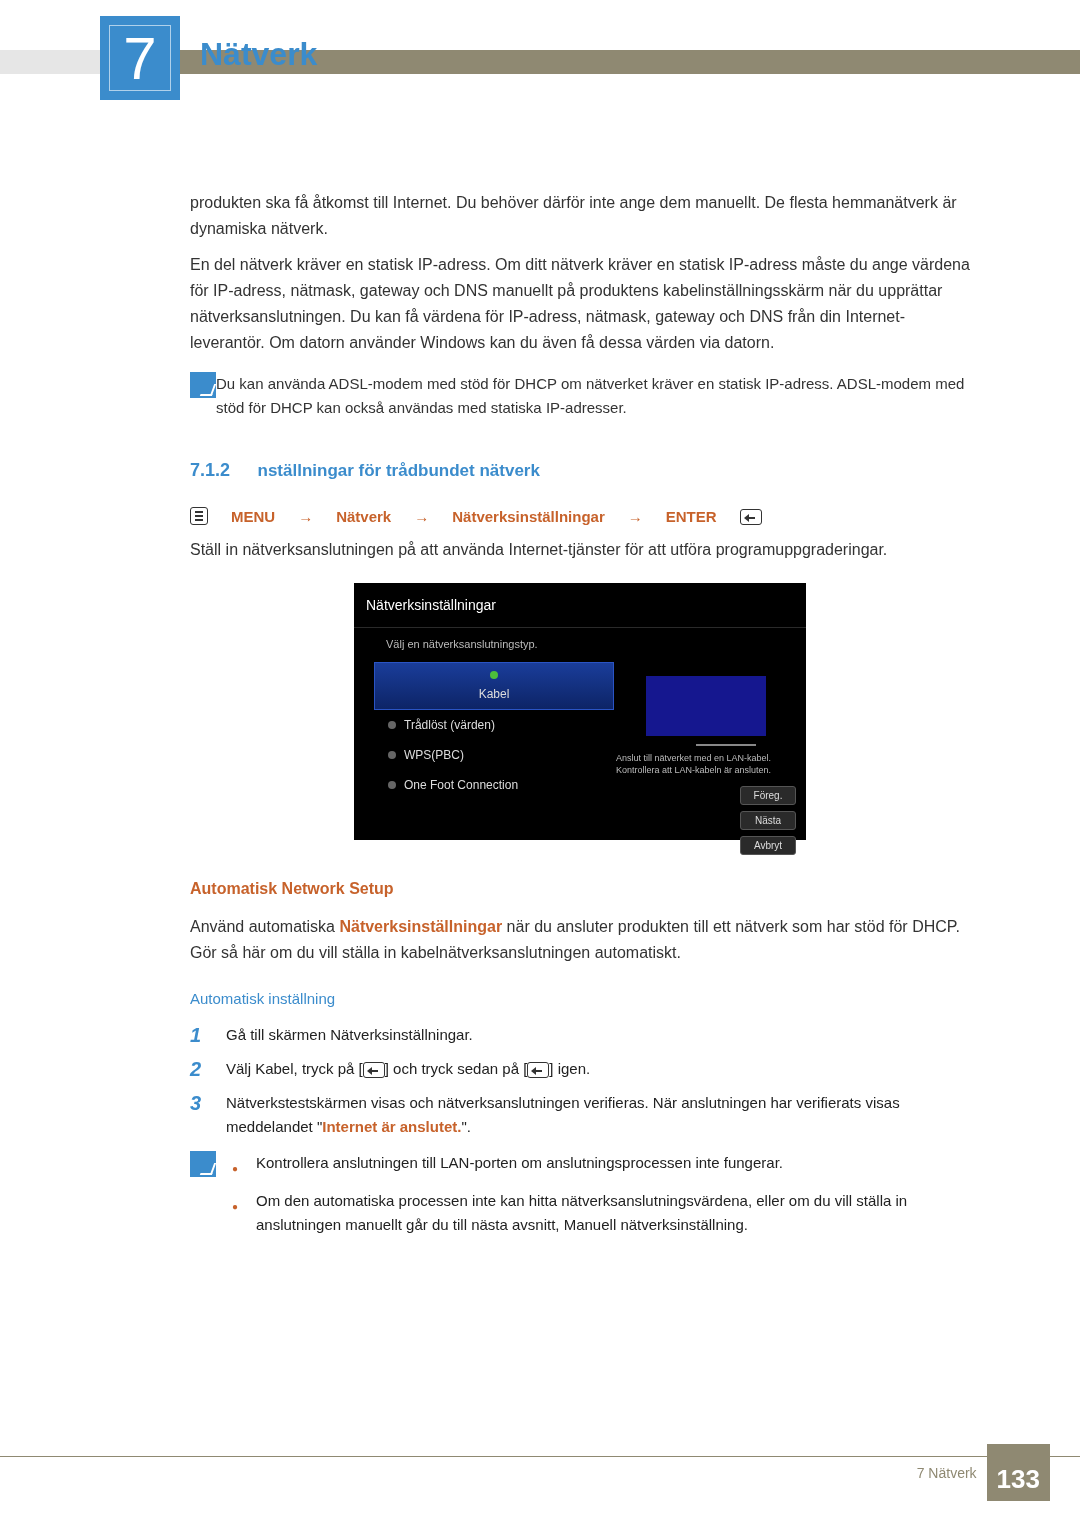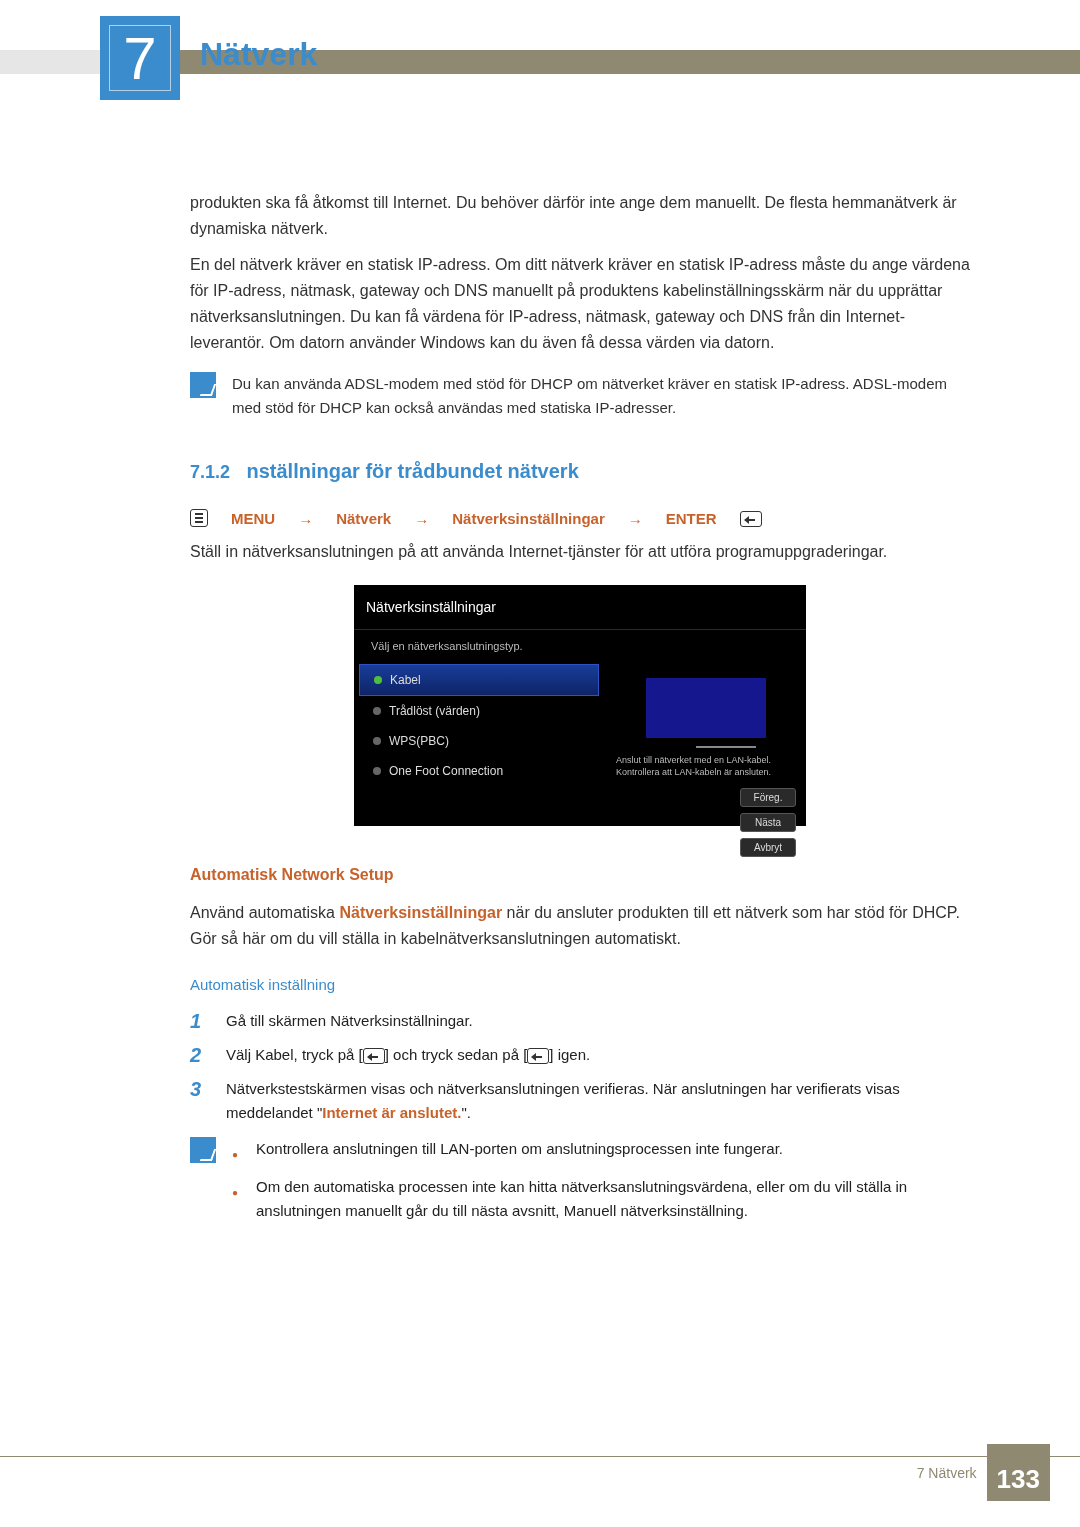--- a/index.html
+++ b/index.html
@@ -13,53 +13,53 @@
 .hdr-khaki { position: absolute; left: 100px; right: 0; top: 0; height: 24px; background: #8f8972; }
 .hdr-num-box { position: absolute; left: 100px; top: -34px; width: 80px; height: 84px; background: #3b8ccc; display: flex; align-items: center; justify-content: center; }
 .hdr-num-box-inner { width: 62px; height: 66px; border: 1px solid rgba(255,255,255,.6); display: flex; align-items: center; justify-content: center; }
 .hdr-num { color: #fff; font-size: 60px; font-weight: 300; }
 .hdr-title { position: absolute; left: 200px; top: 36px; font-size: 32px; font-weight: bold; color: #3b8ccc; }
 
 
 .content { position: absolute; top: 190px; left: 190px; width: 780px; }
 .para { font-size: 16px; line-height: 26px; color: #333; margin-bottom: 10px; }
 
-.note-row { display: flex; gap: 16px; margin-top: 16px; margin-bottom: 40px; }
+.note-row { display: flex; margin-top: 16px; margin-bottom: 40px; }
 .note-icon { width: 26px; height: 26px; background: #3b8ccc; flex: 0 0 26px; position: relative; }
 .note-icon::after { content: ""; position: absolute; right: 2px; bottom: 2px; width: 10px; height: 10px; border-bottom: 2px solid #fff; border-right: 2px solid #fff; transform: skewX(-20deg); }
 .note-text { font-size: 15px; line-height: 24px; color: #333; }
 
 .sect-num { color: #3b8ccc; font-weight: bold; font-size: 18px; }
-.sect-title { color: #3b8ccc; font-weight: bold; font-size: 20px; margin-left: 12px; }
+.sect-title { color: #3b8ccc; font-weight: bold; font-size: 17px; margin-left: 23px; }
 .sect-row { margin-bottom: 26px; }
 
 .nav-path { font-size: 15px; font-weight: bold; margin-bottom: 12px; display: flex; align-items: flex-end; gap: 23px; flex-wrap: wrap; }
 .nav-path .kw { color: #c7622b; }
 .nav-path .arrow { color: #c7622b; }
 .menu-icon { display:inline-block; width:18px; height:18px; border:1.5px solid #333; border-radius:3px; position:relative; }
 .menu-icon::before { content:""; position:absolute; left:4px; top:3px; width:8px; height:2px; background:#333; box-shadow: 0 4px 0 #333, 0 8px 0 #333; }
 .enter-icon { display:inline-block; width:22px; height:16px; border:1.5px solid #333; border-radius:3px; position:relative; }
 .enter-icon::before { content:""; position:absolute; left:5px; top:7px; width:9px; height:1.5px; background:#333; }
 .enter-icon::after { content:""; position:absolute; left:3px; top:4px; width:0; height:0; border-top:4px solid transparent; border-bottom:4px solid transparent; border-right:5px solid #333; }
 
 
 .ui-shot { width: 452px; margin: 20px auto 40px; background: #000; padding: 8px 0 40px; }
 .ui-title { color: #fff; font-size: 14px; padding: 6px 12px 14px; border-bottom: 1px solid #2a2a2a; }
 .ui-sub { color: #bbb; font-size: 11px; padding: 10px 12px 12px; }
 .ui-left { width: 240px; }
 .ui-item { padding: 8px 14px; color: #ddd; font-size: 12px; display:flex; align-items:center; gap:8px; }
-.ui-item.sel { background: linear-gradient(#1a3d9a,#0d2466); border:1px solid #2a54c4; }
+.ui-item.sel { background: linear-gradient(#1a3d9a,#0d2466); border:1px solid #2a54c4;flex-direction:column; }
 .dot { width:8px; height:8px; border-radius:50%; background:#666; display:inline-block; }
 .dot.green { background:#4dbf3a; }
 .ui-right { position:absolute; right:10px; top:48px; width:180px; }
 .ui-img { width:120px; height:60px; background:#15178f; margin:0 auto 8px; }
 .ui-cable { height:2px; background:#888; width:60px; margin-left:80px; }
 .ui-desc { color:#bbb; font-size:9px; line-height:12px; padding: 6px 0 10px; }
 .ui-btn { background:#2a2a2a; border:1px solid #555; color:#ddd; font-size:10px; padding:3px 8px; margin-left:auto; width:56px; text-align:center; border-radius:3px; margin-bottom:6px; }
-.ui-wrap { position:relative; padding: 0 5px; }
+.ui-wrap { position:relative; padding: 0 20px; }
 
 .sub-h { color:#c7622b; font-weight:bold; font-size:16px; margin: 40px 0 16px; }
 .sub-h2 { color:#3b8ccc; font-weight:normal; font-size:15px; margin: 24px 0 16px; }
 .step { display:flex; gap:16px; margin-bottom:10px; font-size:15px; line-height:24px; }
 .step-n { color:#3b8ccc; font-style:italic; font-size:20px; font-weight:bold; flex:0 0 20px; }
 .inline-orange { color:#c7622b; font-weight:bold; }
 
 .bullet-row { display:flex; gap:14px; margin-bottom:8px; font-size:15px; line-height:24px; }
 .bullet-dot { color:#c7622b; font-size:10px; padding-top:6px; flex:0 0 10px; }
 .bullet-block { display:flex; gap:16px; margin-top:12px; }

